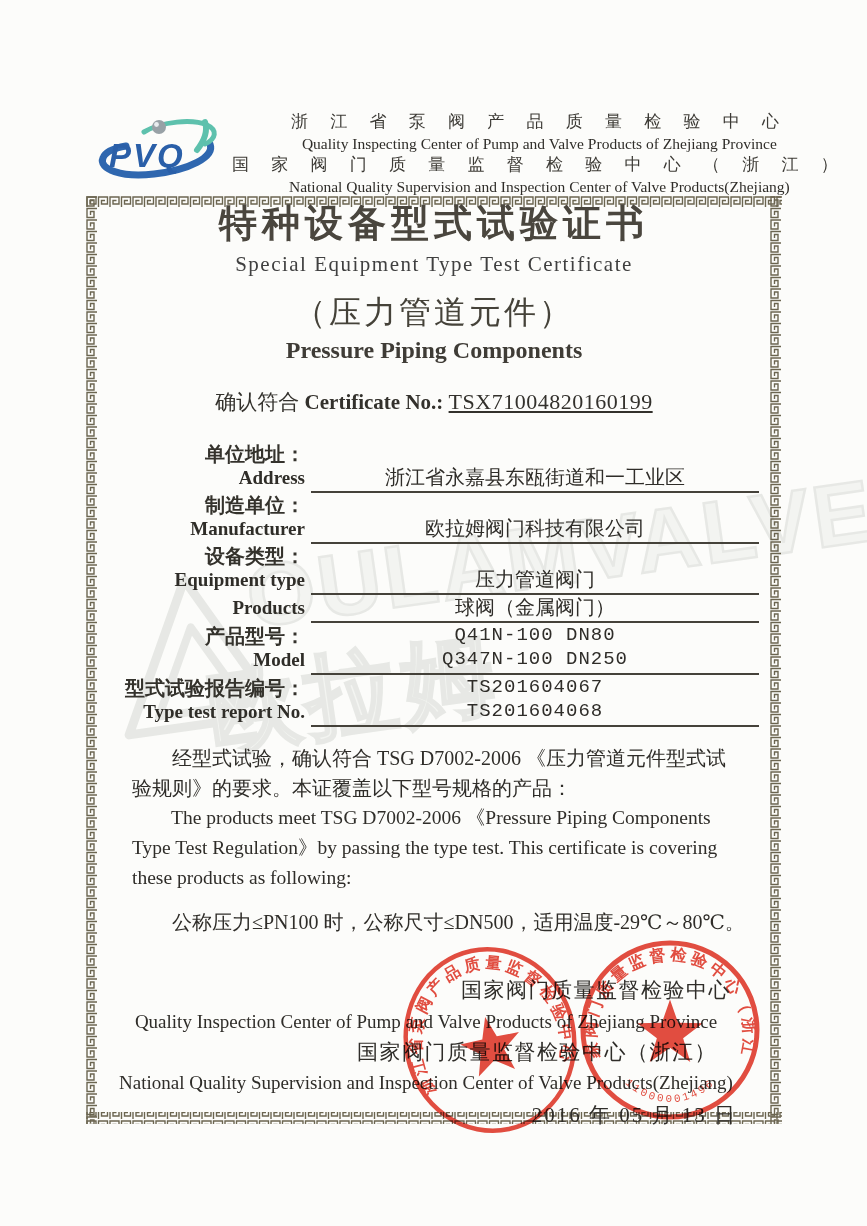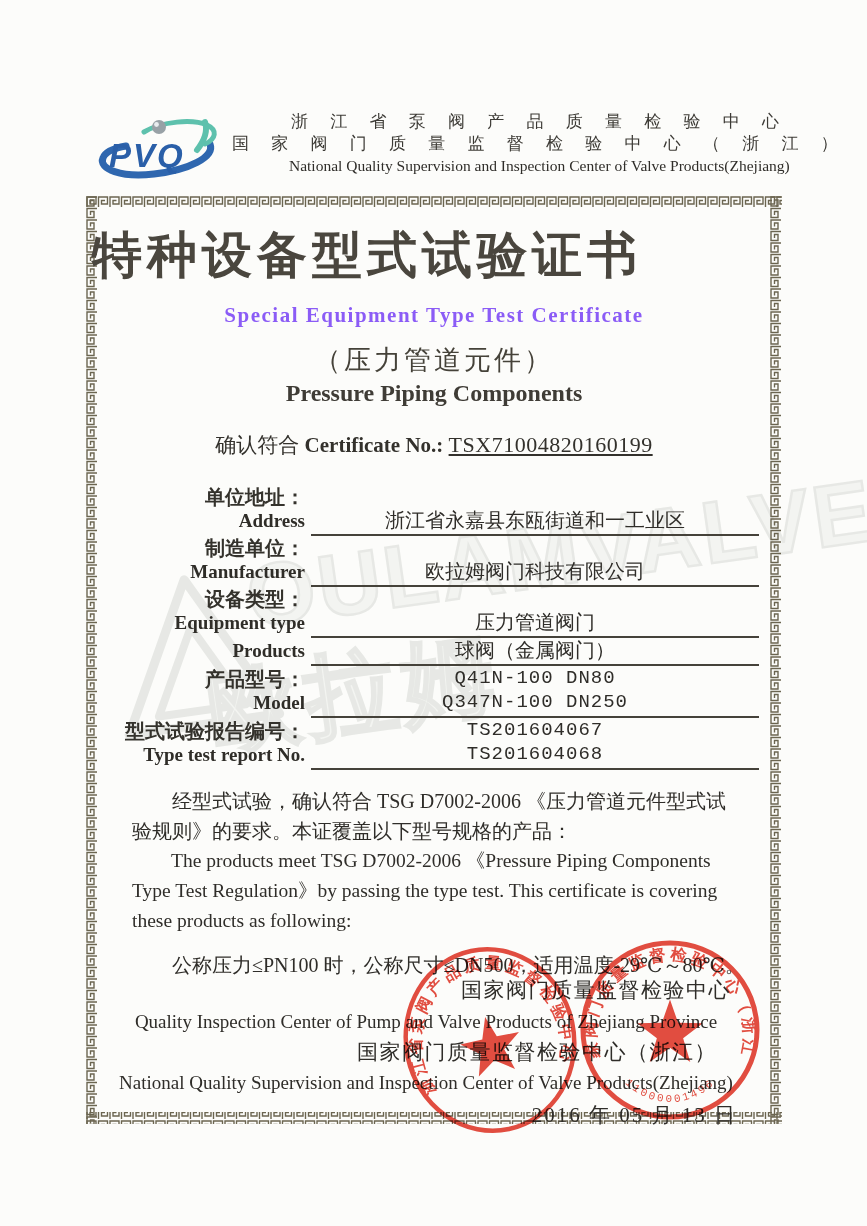--- a/index.html
+++ b/index.html
@@ -35,25 +35,25 @@
   .wm-cn {
     position:absolute; left:95px; top:118px;
     font-family:"Liberation Sans","DejaVu Sans",sans-serif;
     font-size:92px; font-weight:800; letter-spacing:6px;
     color:#eceeea; -webkit-text-stroke:2.5px #d6d9d4; white-space:nowrap;
   }
   .wm-logo { position:absolute; left:0px; top:30px; }
 
   
   .content { position:absolute; left:92px; top:198px; width:684px; z-index:2; }
-  .title-cn { margin-top:24px; text-align:left; font-size:50px; font-weight:700;
+  .title-cn { text-align:center; font-size:38px; font-weight:700;
               letter-spacing:5px; color:#4a463e; }
-  .title-en { text-align:center; font-size:21px; font-weight:700; letter-spacing:1.5px;
-              margin-top:14px; color:#8b5cf6; }
-  .sub-cn   { text-align:center; font-size:27px; letter-spacing:3px; margin-top:14px; color:#454239; }
+  .title-en { text-align:center; font-size:21px; font-weight:400; letter-spacing:1.5px;
+              margin-top:3px; color:#404040; }
+  .sub-cn   { text-align:center; font-size:32px; letter-spacing:3px; margin-top:14px; color:#454239; }
   .sub-en   { text-align:center; font-size:24px; font-weight:600; margin-top:2px; color:#3f3c36; }
   .cert-line { text-align:center; margin-top:24px; font-size:21px; color:#33312c; }
   .cert-line .b { font-weight:700; }
   .cert-line .num { font-size:22px; letter-spacing:0.5px;text-decoration:underline; }
 
   .fields { margin:26px auto 0 auto; width:650px; }
   .field-row { display:flex; align-items:flex-end; }
   .field-label { width:202px; flex:none; text-align:right; padding-right:6px; padding-bottom:3px; }
   .label-cn { font-size:20px; font-weight:700; line-height:24px; color:#34322c; white-space:nowrap; }
   .label-en { font-size:19px; font-weight:700; line-height:24px; color:#2f2d28; white-space:nowrap; }
@@ -118,20 +118,21 @@
         <path d="M118,34 C 123,47 97,60 62,64 C 30,68 6,59 11,48 C 13,42 23,38 34,36" stroke="#2f67af" stroke-width="7" fill="none" stroke-linecap="round"></path>
         <path d="M52,22 C 70,11 101,9 115,15 C 126,20 124,29 113,34" stroke="#5ec1ad" stroke-width="5" fill="none" stroke-linecap="round"></path>
         <path d="M105,40 C 112,31 116,21 113,12" stroke="#5ec1ad" stroke-width="6" fill="none" stroke-linecap="round"></path>
         <circle cx="67" cy="17" r="7" fill="#98a1a6"></circle>
         <circle cx="64.5" cy="14.5" r="2.4" fill="#e9edef"></circle>
         <text x="17" y="57" font-size="33" font-style="italic" font-weight="bold" fill="#2a5fa8" letter-spacing="2" font-family="Liberation Sans, DejaVu Sans, sans-serif">PVQ</text>
       </svg>
     </div>
     <div class="header-text">
       <div class="org-cn">浙 江 省 泵 阀 产 品 质 量 检 验 中 心</div>
+      <div class="org-en">Quality Inspecting Center of Pump and Valve Products of Zhejiang Province</div>
       <div class="org-cn">国 家 阀 门 质 量 监 督 检 验 中 心 （ 浙 江 ）</div>
       <div class="org-en">National Quality Supervision and Inspection Center of Valve Products(Zhejiang)</div>
     </div>
   </div>
 
   <div class="content">
     <div class="title-cn">特种设备型式试验证书</div>
     <div class="title-en">Special Equipment Type Test Certificate</div>
     <div class="sub-cn">（压力管道元件）</div>
     <div class="sub-en">Pressure Piping Components</div>

